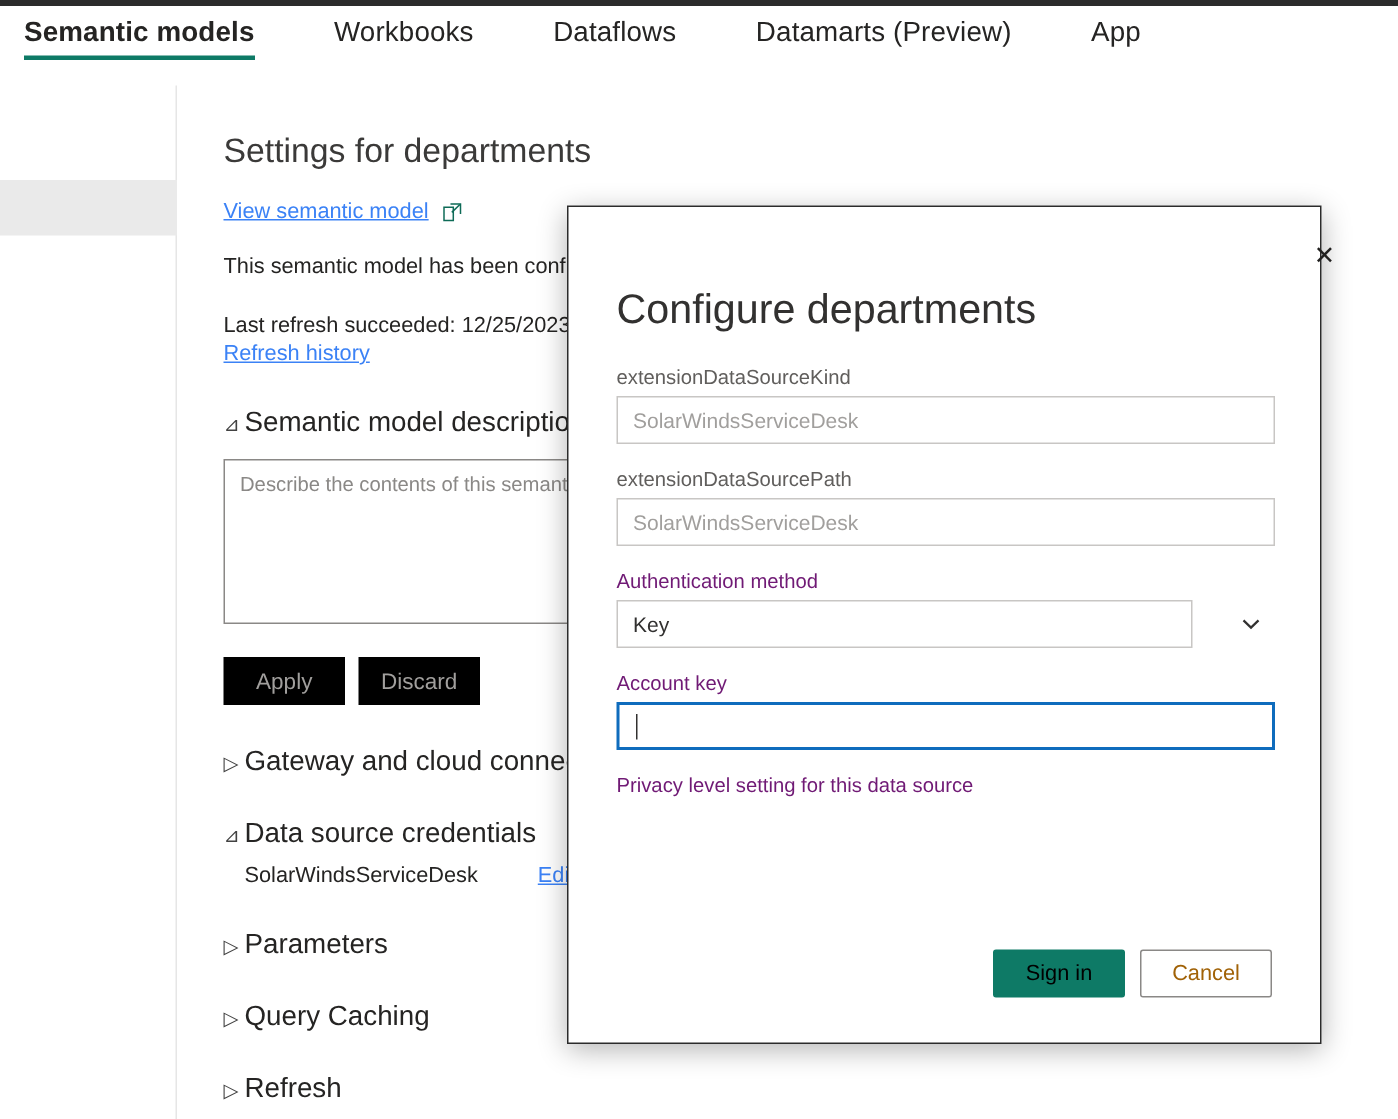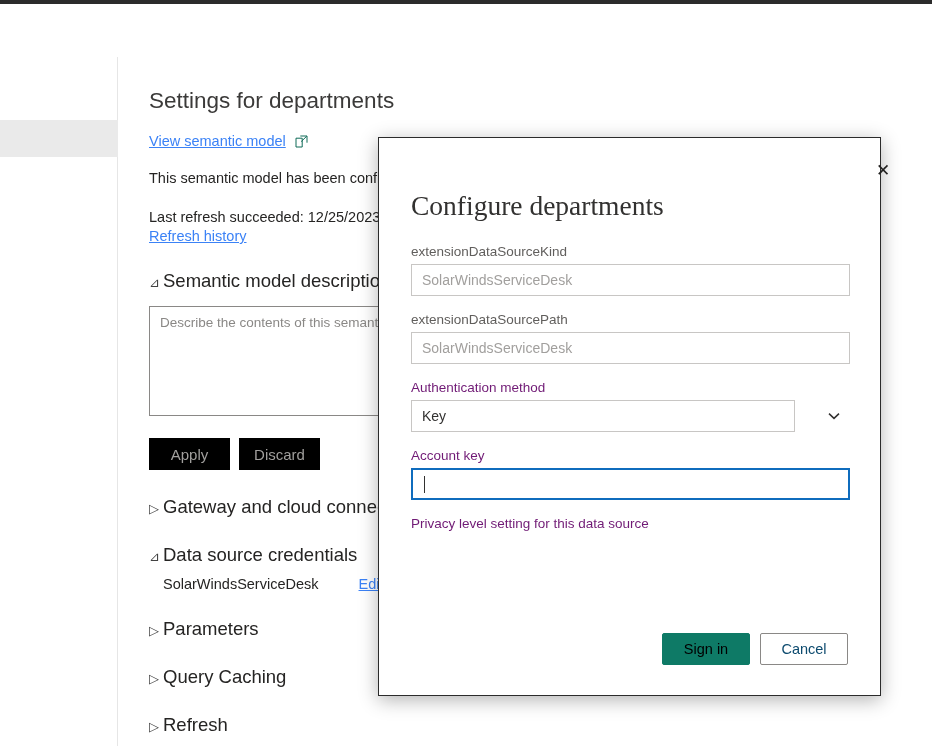--- a/index.html
+++ b/index.html
@@ -197,21 +197,20 @@
   .dialog-close span { position: relative; left: 3px; }
   .dialog-body {
     padding: 52px 32px 0 32px;
   }
   .dialog-title {
     font-size: 27.5px;
     font-weight: 400;
     color: #323130;
     margin: 0 0 22px 0;
     white-space: nowrap;
-    font-family: Liberation Serif, serif;
   }
   .field { margin-bottom: 16px; }
   .field-label {
     font-size: 13.5px;
     color: #605e5c;
     margin-bottom: 5px;
     display: block;
   }
   .field-label.dark { color: #701a75; }
   .text-input {
@@ -268,35 +267,53 @@
     color: #000000;
     border: 1px solid #0e7a66;
     font-size: 14.5px;
     font-family: "Liberation Sans", sans-serif;
     border-radius: 2px;
     cursor: pointer;
   }
   .secondary-btn {
     min-width: 88px; height: 32px;
     background: #ffffff;
-    color: #0c4a6e;
+    color: #a16207;
     border: 1px solid #8a8886;
     font-size: 14.5px;
     font-family: "Liberation Sans", sans-serif;
     border-radius: 2px;
     cursor: pointer;
   }
 </style>
 </head>
 <body>
 
 <div id="root">
 
   <div class="top-strip"></div>
 
+  <div class="tabbar">
+    <div class="tab active">
+      <span>Semantic models</span>
+      <span class="tab-underline"></span>
+    </div>
+    <div class="tab">
+      <span>Workbooks</span>
+    </div>
+    <div class="tab">
+      <span>Dataflows</span>
+    </div>
+    <div class="tab">
+      <span>Datamarts (Preview)</span>
+    </div>
+    <div class="tab">
+      <span>App</span>
+    </div>
+  </div>
 
   <div class="left-rail">
     <div class="rail-selected"></div>
   </div>
 
   <div class="settings">
     <div class="settings-inner">
 
       <div class="page-title">Settings for departments</div>
 

